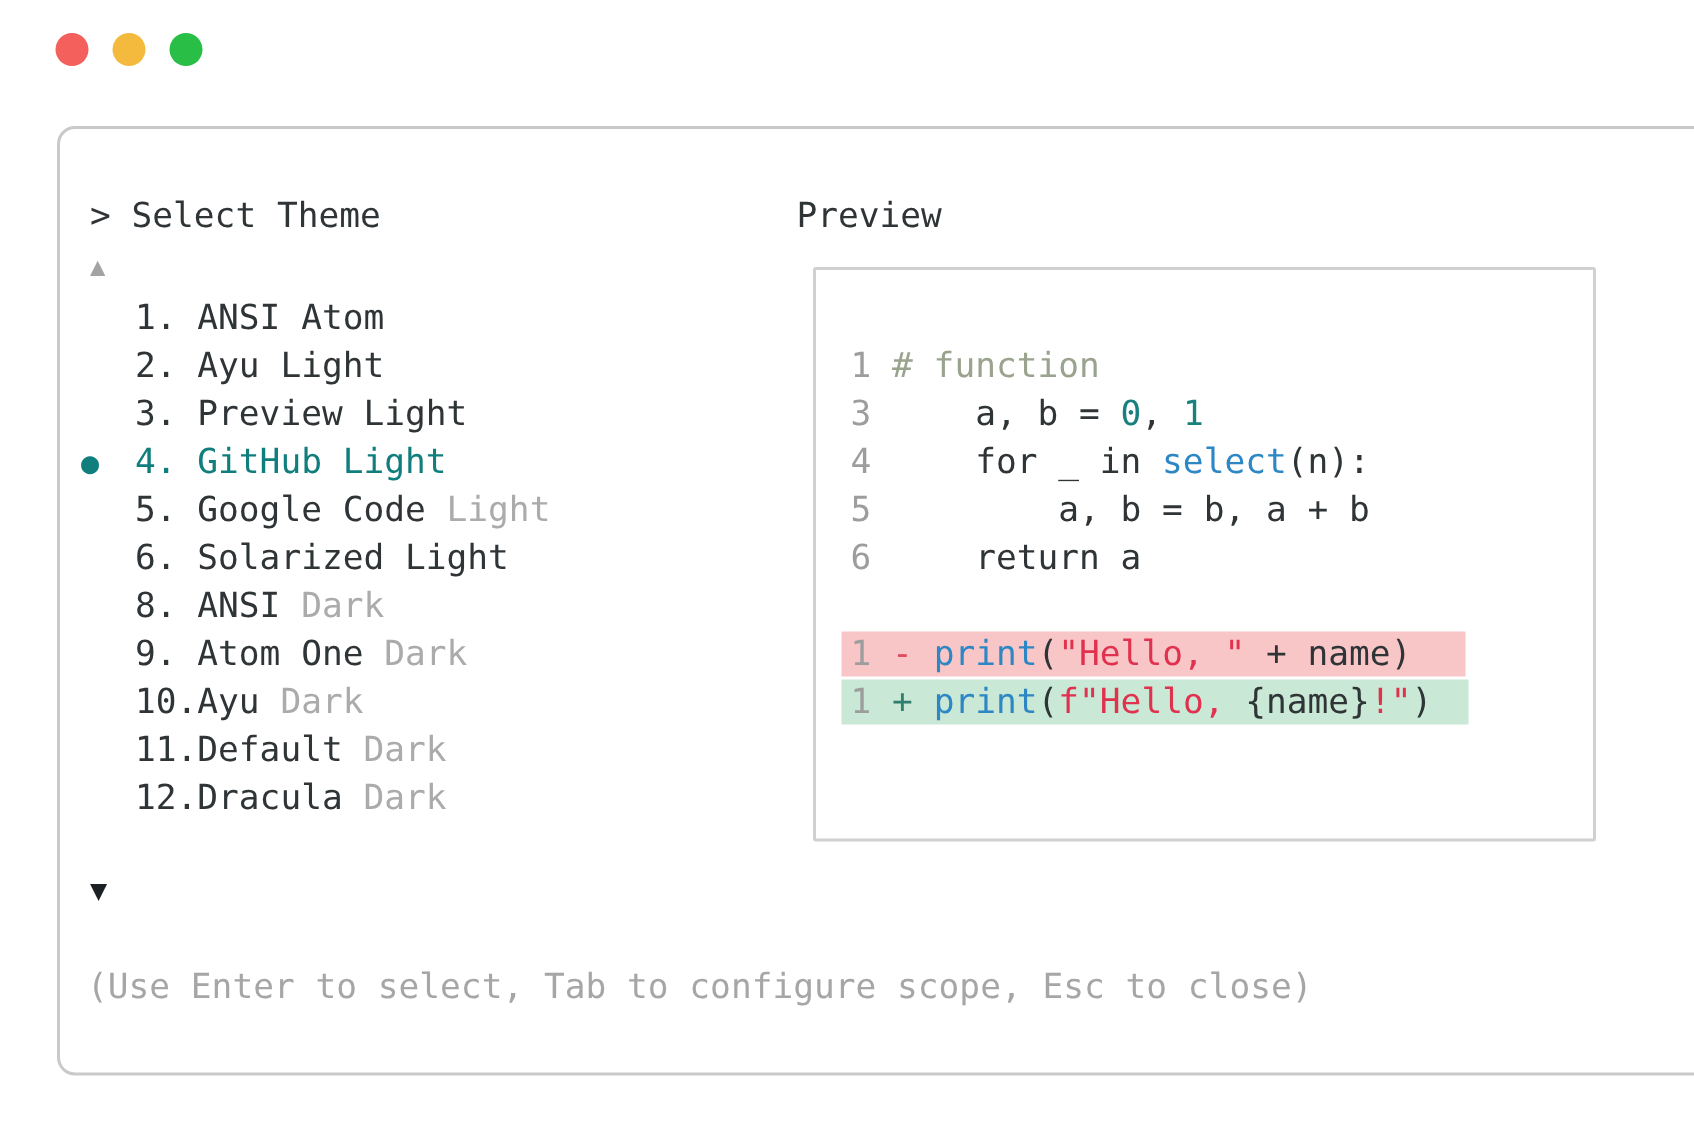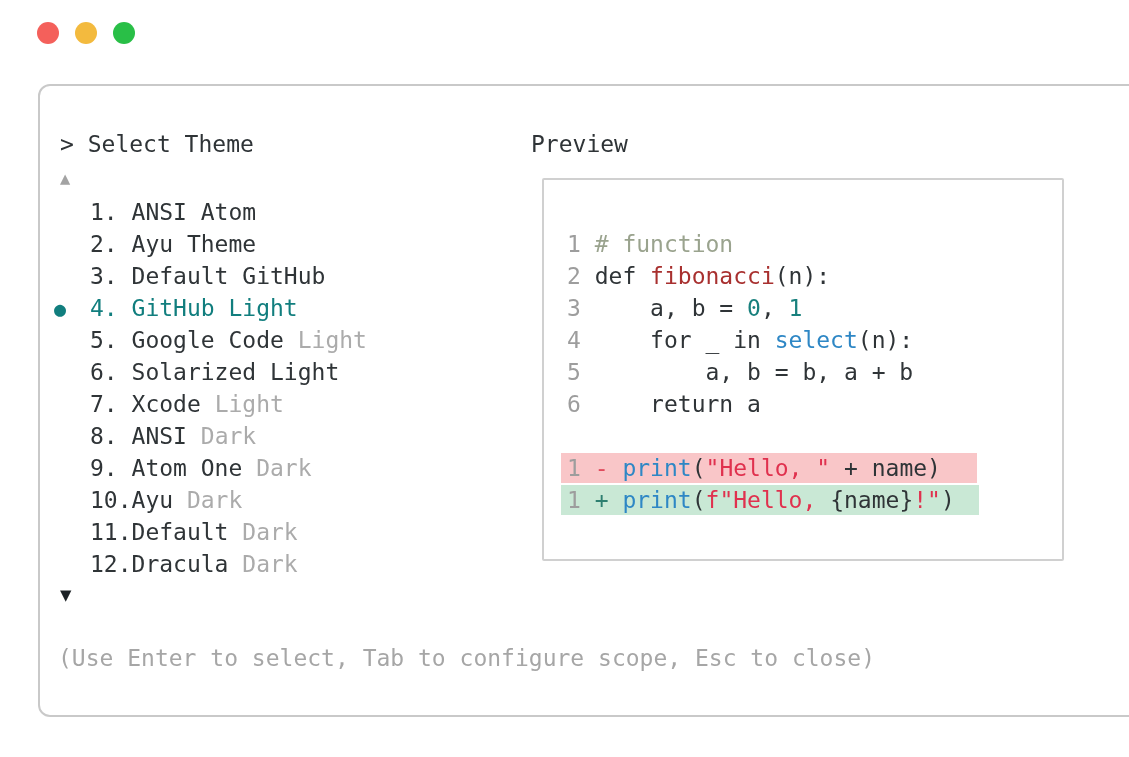--- a/index.html
+++ b/index.html
@@ -76,39 +76,37 @@
   <span class="light red"></span>
   <span class="light yellow"></span>
   <span class="light green"></span>
 </div>
 
 <div class="panel">
   <div class="prompt">&gt; Select Theme</div>
   <div class="arrow-up">▲</div>
   <div class="tlist">
       <div class="trow"><span class="bullet"></span><span class="num">1.</span><span class="tname"> ANSI Atom</span></div>
-      <div class="trow"><span class="bullet"></span><span class="num">2.</span><span class="tname"> Ayu Theme</span></div>
-      <div class="trow"><span class="bullet"></span><span class="num">3.</span><span class="tname"> Default GitHub</span></div>
+      <div class="trow"><span class="bullet"></span><span class="num">2.</span><span class="tname"> Ayu Light</span></div>
+      <div class="trow"><span class="bullet"></span><span class="num">3.</span><span class="tname"> Preview Light</span></div>
       <div class="trow sel"><span class="bullet">●</span><span class="num">4.</span><span class="tname"> GitHub Light</span></div>
       <div class="trow"><span class="bullet"></span><span class="num">5.</span><span class="tname"> Google Code</span><span class="sfx"> Light</span></div>
       <div class="trow"><span class="bullet"></span><span class="num">6.</span><span class="tname"> Solarized Light</span></div>
-      <div class="trow"><span class="bullet"></span><span class="num">7.</span><span class="tname"> Xcode</span><span class="sfx"> Light</span></div>
       <div class="trow"><span class="bullet"></span><span class="num">8.</span><span class="tname"> ANSI</span><span class="sfx"> Dark</span></div>
       <div class="trow"><span class="bullet"></span><span class="num">9.</span><span class="tname"> Atom One</span><span class="sfx"> Dark</span></div>
       <div class="trow"><span class="bullet"></span><span class="num">10.</span><span class="tname"> Ayu</span><span class="sfx"> Dark</span></div>
       <div class="trow"><span class="bullet"></span><span class="num">11.</span><span class="tname"> Default</span><span class="sfx"> Dark</span></div>
       <div class="trow"><span class="bullet"></span><span class="num">12.</span><span class="tname"> Dracula</span><span class="sfx"> Dark</span></div>
     </div>
   <div class="arrow-down">▼</div>
 
   <div class="preview-label">Preview</div>
   <div class="preview-box">
     <div class="code">
         <div class="cline"><span class="gut">1</span> <span class="tk-comment"># function</span></div>
-        <div class="cline"><span class="gut">2</span> <span class="tk-code">def </span><span class="tk-func">fibonacci</span><span class="tk-code">(n):</span></div>
         <div class="cline"><span class="gut">3</span> <span class="tk-code">    a, b = </span><span class="tk-number">0</span><span class="tk-code">, </span><span class="tk-number">1</span></div>
         <div class="cline"><span class="gut">4</span> <span class="tk-code">    for _ in </span><span class="tk-builtin">select</span><span class="tk-code">(n):</span></div>
         <div class="cline"><span class="gut">5</span> <span class="tk-code">        a, b = b, a + b</span></div>
         <div class="cline"><span class="gut">6</span> <span class="tk-code">    return a</span></div>
         <div class="cline">&nbsp;</div>
         <div class="cline dline"><span class="hl removed"><span class="gut">1</span> <span class="tk-minus">- </span><span class="tk-builtin">print</span><span class="tk-code">(</span><span class="tk-string">"Hello, "</span><span class="tk-code"> + name</span><span class="tk-code">)</span></span></div>
         <div class="cline dline"><span class="hl added"><span class="gut">1</span> <span class="tk-plus">+ </span><span class="tk-builtin">print</span><span class="tk-code">(</span><span class="tk-string">f"Hello, </span><span class="tk-code">{name}</span><span class="tk-string">!"</span><span class="tk-code">)</span></span></div>
       </div>
   </div>
 

